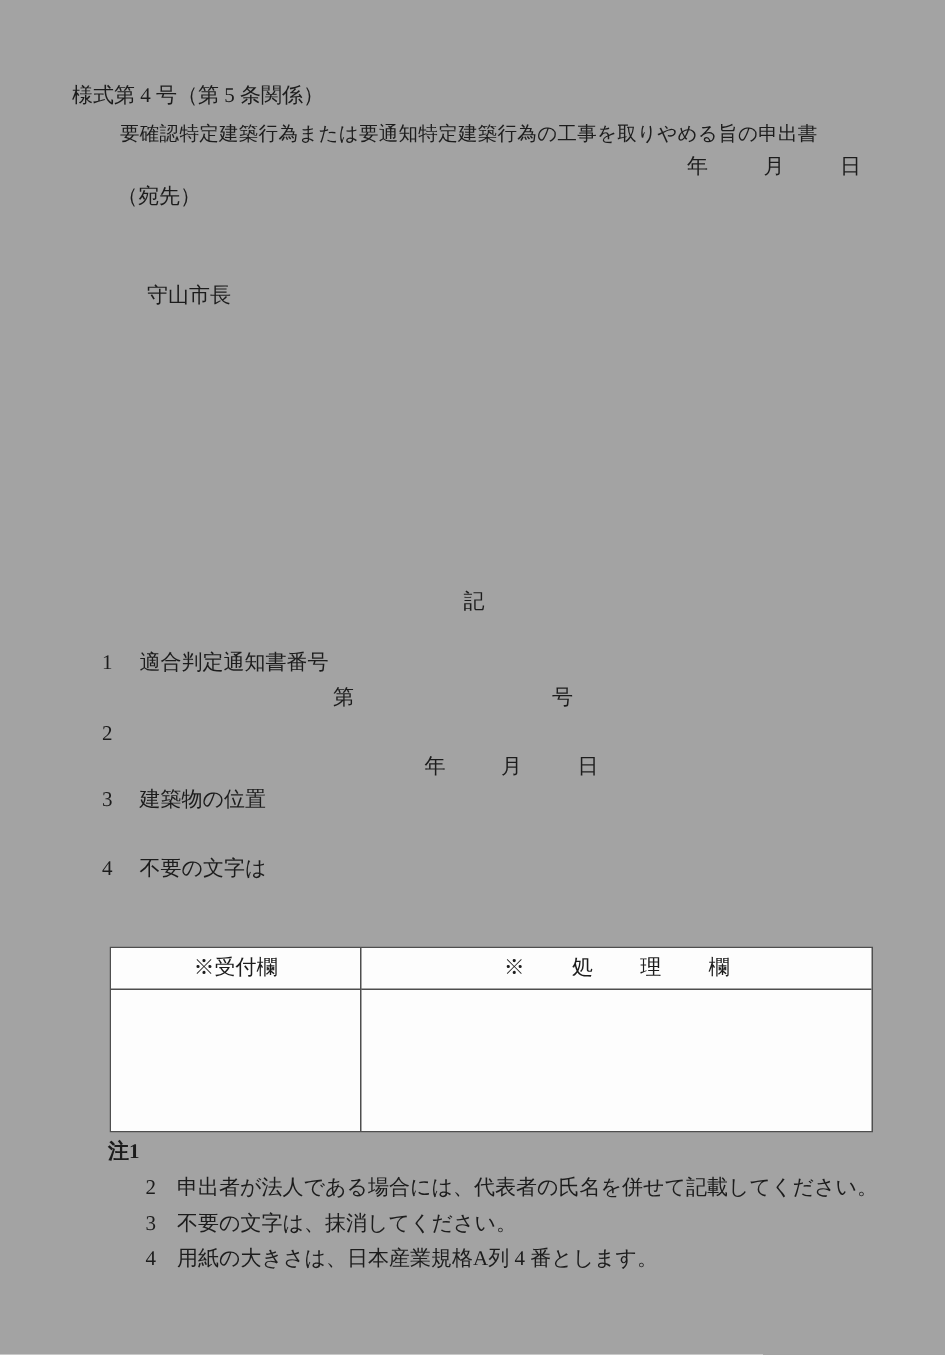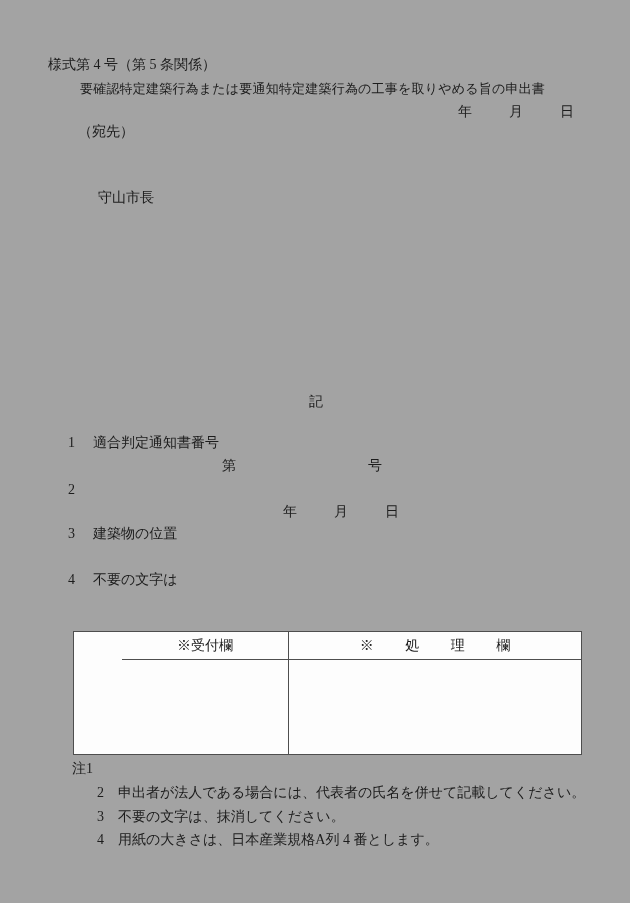--- a/index.html
+++ b/index.html
@@ -40,21 +40,21 @@
     background: #fdfdfd;
   }
   .form-table .cell { box-sizing: border-box; }
   .form-table .hdr {
     border-bottom: 1px solid #4e4e4e;
     display: flex; align-items: center; justify-content: center;
   }
   .form-table .c1 { border-right: 1px solid #4e4e4e; }
   .form-table .spread { word-spacing: 28px; }
   .note-row { display: flex; }
-  .note-row .n-num1 { width: 41px; }
+  .note-row .n-num1 { width: 41px; font-weight: bold; }
   .note-row .n-num { width: 21px; }
 </style>
 </head>
 <body>
 
 <div class="page">
 
   <div class="abs" style="left:48px; top:56px;">様式第 4 号（第 5 条関係）</div>
 
   <div class="abs title-line" style="left:80px; top:80px;">要確認特定建築行為または要通知特定建築行為の工事を取りやめる旨の申出書</div>
@@ -96,21 +96,21 @@
   <div class="abs item-row" style="left:68px; top:525px;">
     <span class="num">3</span>
     <span>建築物の位置</span>
   </div>
 
   <div class="abs item-row" style="left:68px; top:571px;">
     <span class="num">4</span>
     <span>不要の文字は</span>
   </div>
 
-  <div class="abs form-table" style="left:73px; top:631px;padding-left:48px;">
+  <div class="abs form-table" style="left:73px; top:631px;">
     <div class="cell hdr c1">※受付欄</div>
     <div class="cell hdr spread">※ 処 理 欄</div>
     <div class="cell c1"></div>
     <div class="cell"></div>
   </div>
 
   <div class="abs note-row" style="left:72px; top:760px;">
     <span class="n-num1">注1</span>
   </div>
 

